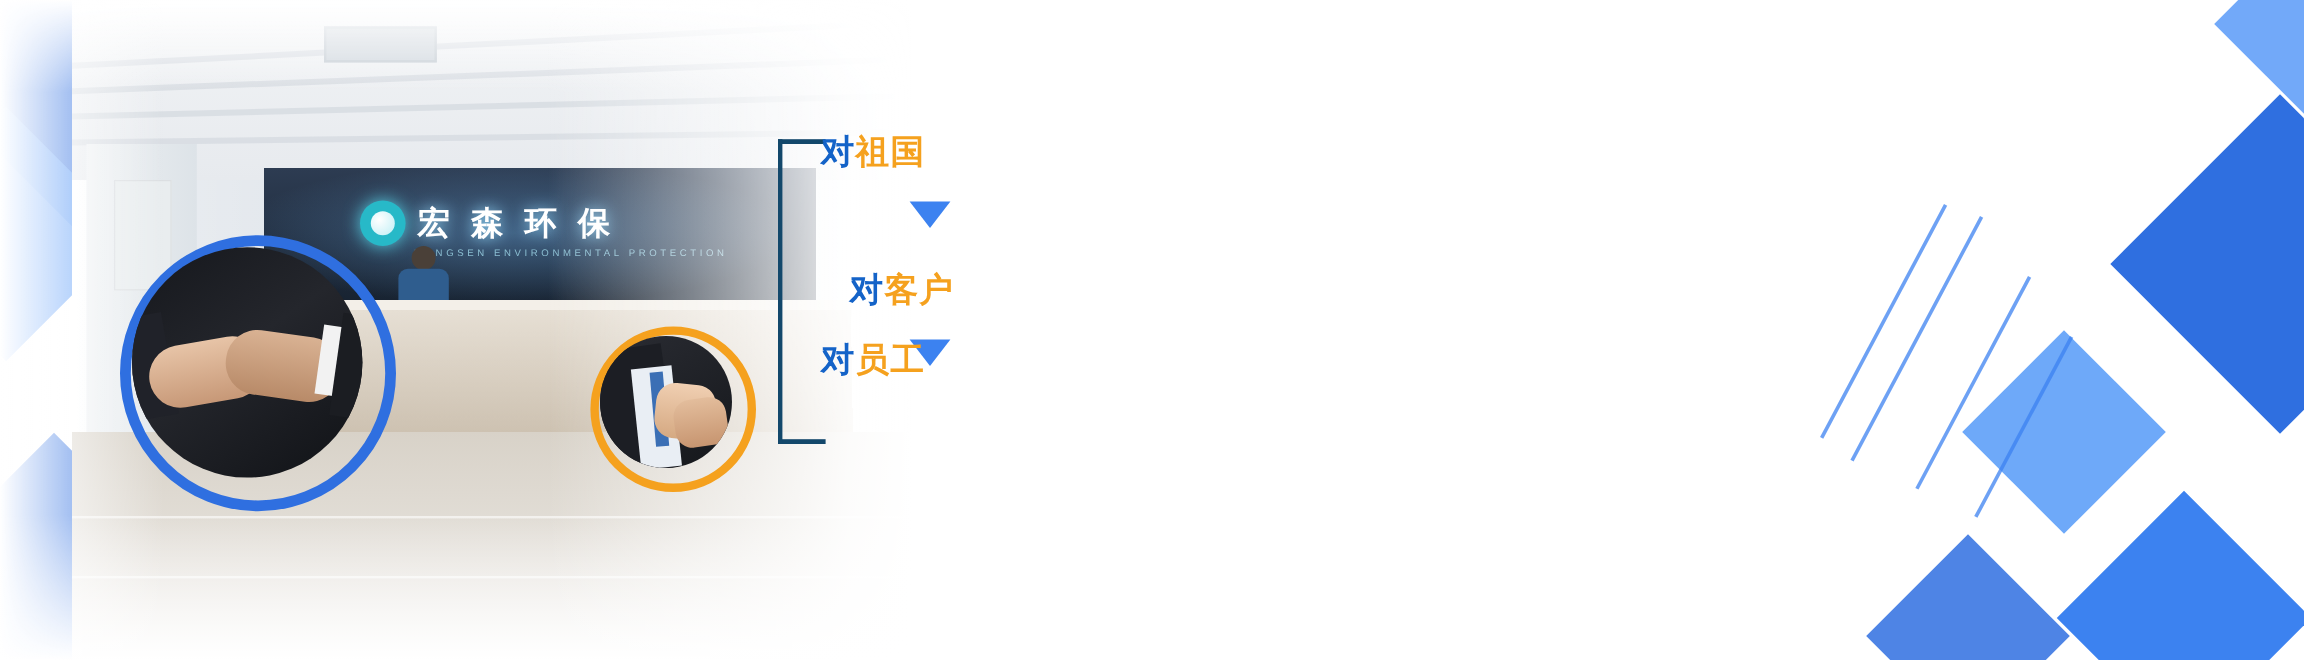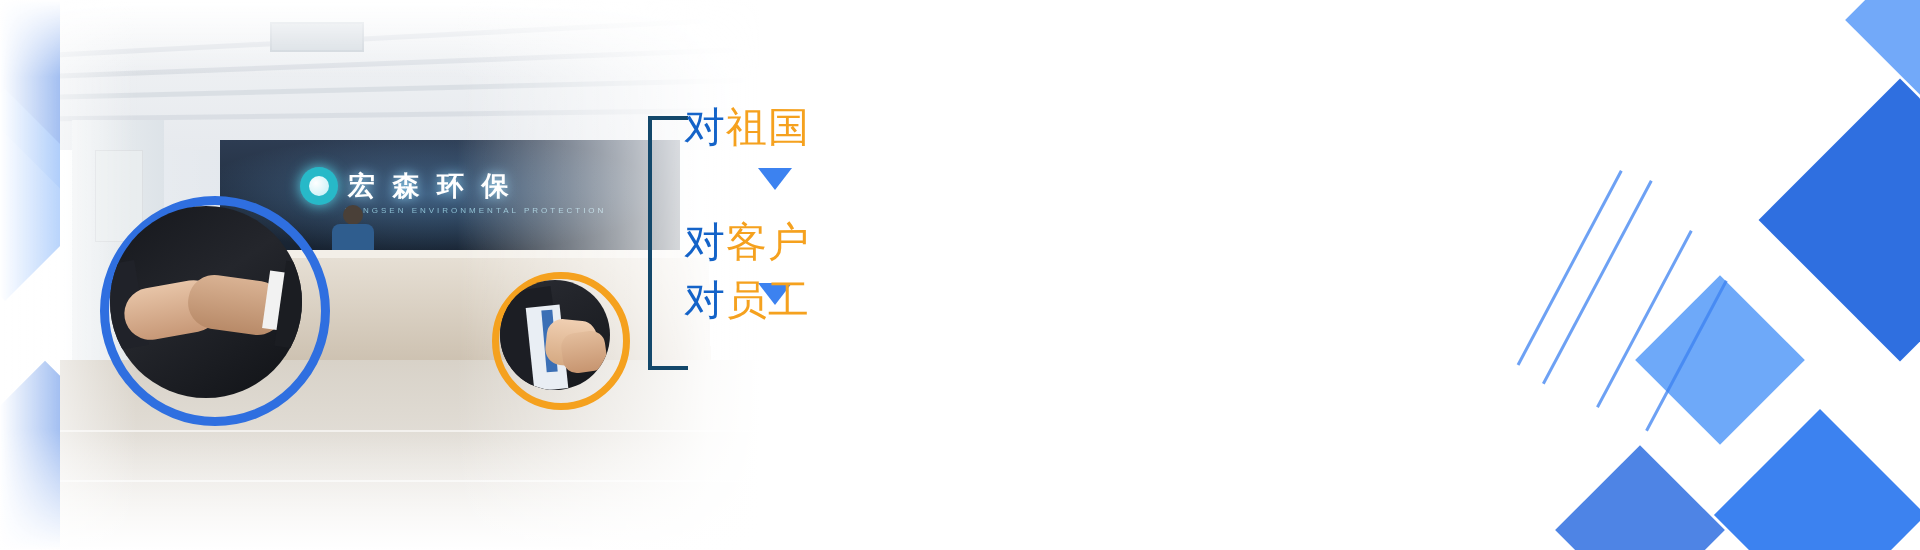--- a/index.html
+++ b/index.html
@@ -101,23 +101,23 @@
   .c2-hand2{position:absolute;left:62px;top:52px;width:44px;height:40px;border-radius:14px;
     background:linear-gradient(180deg,#e3bd9c,#c79570);transform:rotate(-8deg);}
 
   
   .content{position:absolute;left:648px;top:74px;width:760px;height:330px;}
   .bracket{position:absolute;left:0;top:42px;width:36px;height:246px;
     border-left:4px solid #13486b;border-top:4px solid #13486b;border-bottom:4px solid #13486b;}
   .rows{position:absolute;left:36px;top:0;width:724px;}
   .row{position:relative;height:58px;display:flex;align-items:center;}
   .row.r1{margin-top:24px;}
-  .row.r2{margin-top:57px;}
+  .row.r2{margin-top:57px;margin-left:24px;}
   .row.r3{}
-  .lead{font-size:41px;font-weight:normal;letter-spacing:1px;white-space:nowrap;line-height:1;}
+  .lead{font-size:28px;font-weight:bold;letter-spacing:1px;white-space:nowrap;line-height:1;}
   .lead .b{color:#1463c8;}
   .lead .o{color:#f5a11e;}
   .box{
     margin-left:13px;
     border:3px solid #1463c8;
     padding:5px 9px 6px 9px;
     color:#1463c8;
     font-size:28px;font-weight:bold;letter-spacing:0px;white-space:nowrap;line-height:1;
     background:linear-gradient(180deg,#eef4fc,#ffffff);
   }

